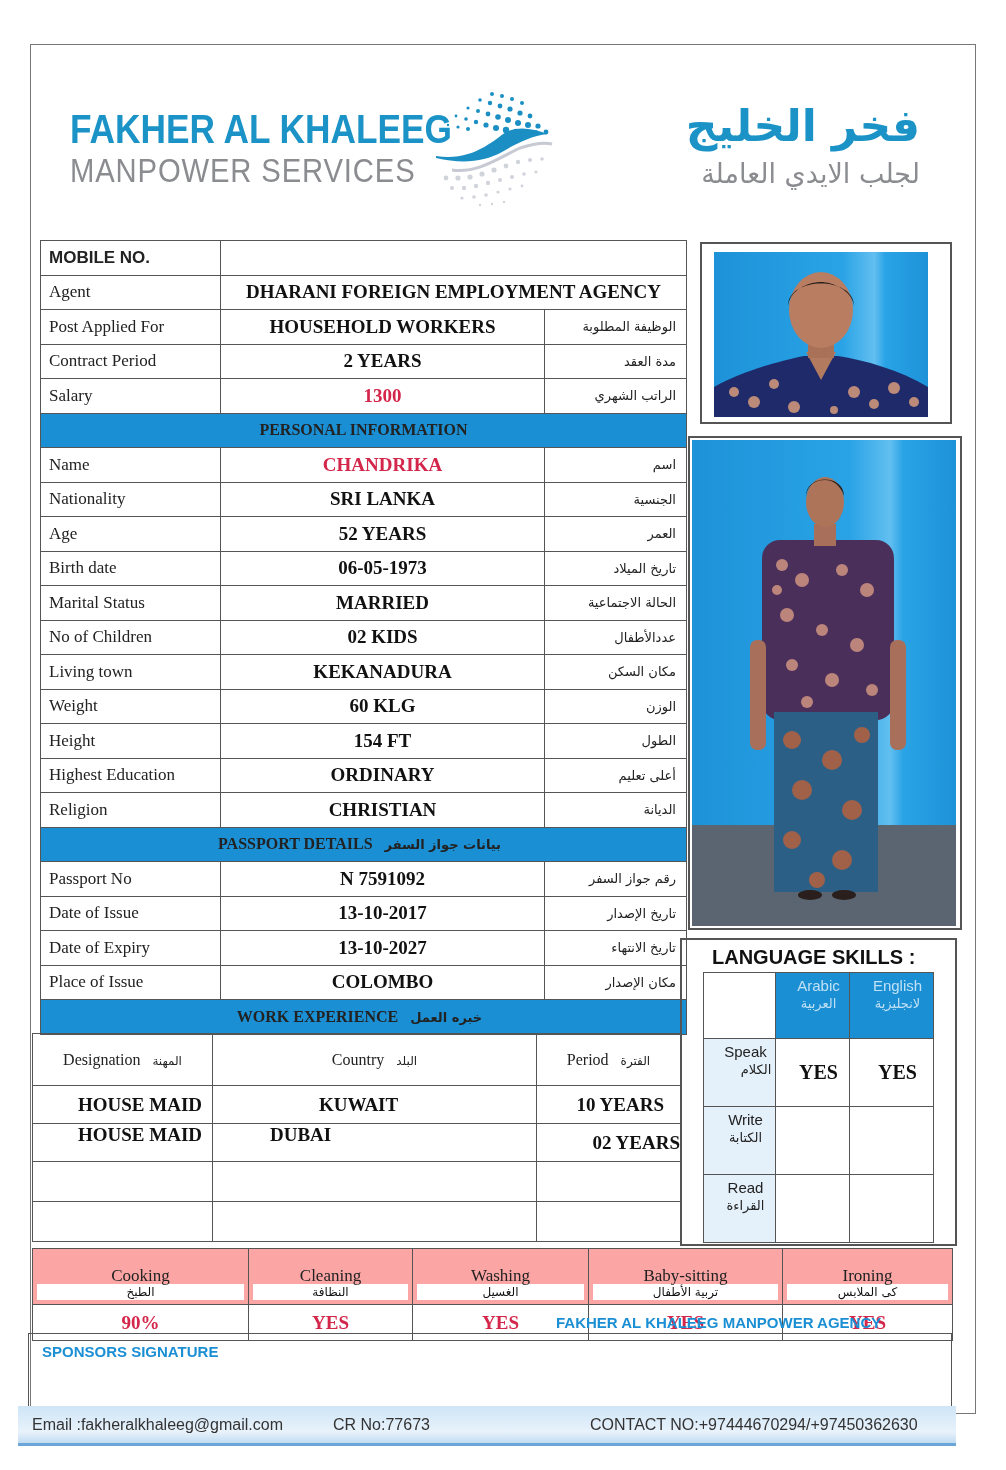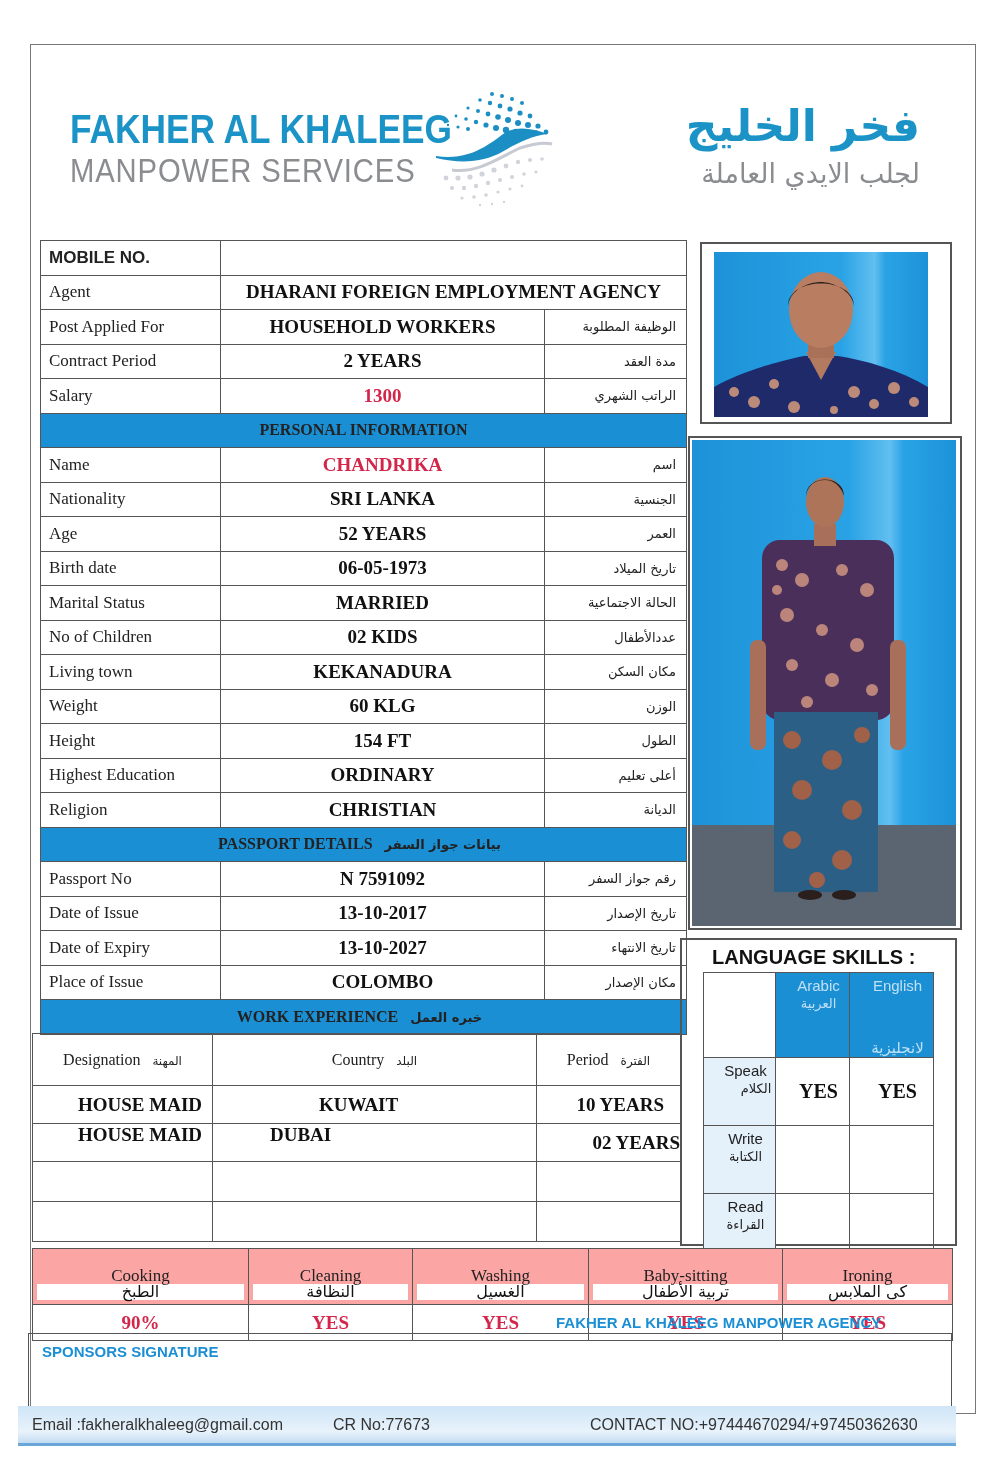--- a/index.html
+++ b/index.html
@@ -39,21 +39,21 @@
   .lang-tbl td { border: 1.5px solid #555; text-align: center; vertical-align: middle; padding-left: 12px; }
   .lang-head { background: #1b8fd4; font-family: "Liberation Sans", sans-serif; font-size: 15px; color: #bfe0f5; line-height: 18px; }
   .lang-row-lbl { background: #e4f0fa; font-family: "Liberation Sans", sans-serif; font-size: 15px; color: #222; line-height: 18px; vertical-align: top !important; padding-top: 4px; }
   .lang-val { font-size: 20px; font-weight: bold; color: #111; }
 
   
   .skills-tbl { position: absolute; left: 32px; top: 1248px; border-collapse: collapse; table-layout: fixed; }
   .skills-tbl td { border: 1.5px solid #555; text-align: center; vertical-align: middle; }
   .sk-head { background: #fca5a5; padding: 19px 4px 4px; }
   .sk-en { font-size: 17px; color: #222; line-height: 16px; }
-  .sk-ar { background: #fff; font-family: "DejaVu Sans", sans-serif; font-size: 16px; color: #111; line-height: 16px; direction: rtl; }
+  .sk-ar { background: #fff; font-family: "DejaVu Sans", sans-serif; font-size: 12px; color: #111; line-height: 16px; direction: rtl; }
   .sk-val { font-size: 19px; font-weight: bold; color: #d4264a; height: 36px; }
 
   
   .sig-box { position: absolute; left: 28px; top: 1333px; width: 924px; height: 74px; border: 1.5px solid #555; }
   .sig-left { position: absolute; left: 42px; top: 1343px; font-family: "Liberation Sans", sans-serif; font-weight: bold; font-size: 15px; color: #1b8fd4; }
   .sig-right { position: absolute; left: 556px; top: 1314px; font-family: "Liberation Sans", sans-serif; font-weight: bold; font-size: 15px; color: #1b8fd4; white-space: nowrap; }
 
   
   .footer { position: absolute; left: 18px; top: 1406px; width: 938px; height: 40px; background: linear-gradient(180deg,#cfe5f7 0%,#e8f2fb 70%,#c2dcf2 100%); border-bottom: 3px solid #6aa6d9; }
   .footer span { position: absolute; top: 10px; font-family: "Liberation Sans", sans-serif; font-size: 16px; color: #333; white-space: nowrap; }
@@ -378,21 +378,21 @@
     </colgroup>
   <tbody>
       <tr>
     <td style="height:66px; background:#fff;"></td>
     <td class="lang-head" style="vertical-align:top; padding-top:4px;">
       <div>Arabic</div>
       <div style="font-family:'DejaVu Sans',sans-serif;font-size:13px;">العربية</div>
     </td>
     <td class="lang-head" style="vertical-align:top; padding-top:4px;">
       <div>English</div>
-      <div style="font-family:'DejaVu Sans',sans-serif;font-size:15px;margin-top:44px;">لانجليزية</div>
+      <div style="font-family:'DejaVu Sans',sans-serif;font-size:13px;">لانجليزية</div>
     </td>
   </tr>
   <tr>
     <td class="lang-row-lbl" style="height:68px;">
       <div>Speak</div>
       <div style="font-family:'DejaVu Sans',sans-serif;font-size:13px;margin-left:21px;">الكلام</div>
     </td>
     <td class="lang-val">YES</td>
     <td class="lang-val">YES</td>
   </tr>

